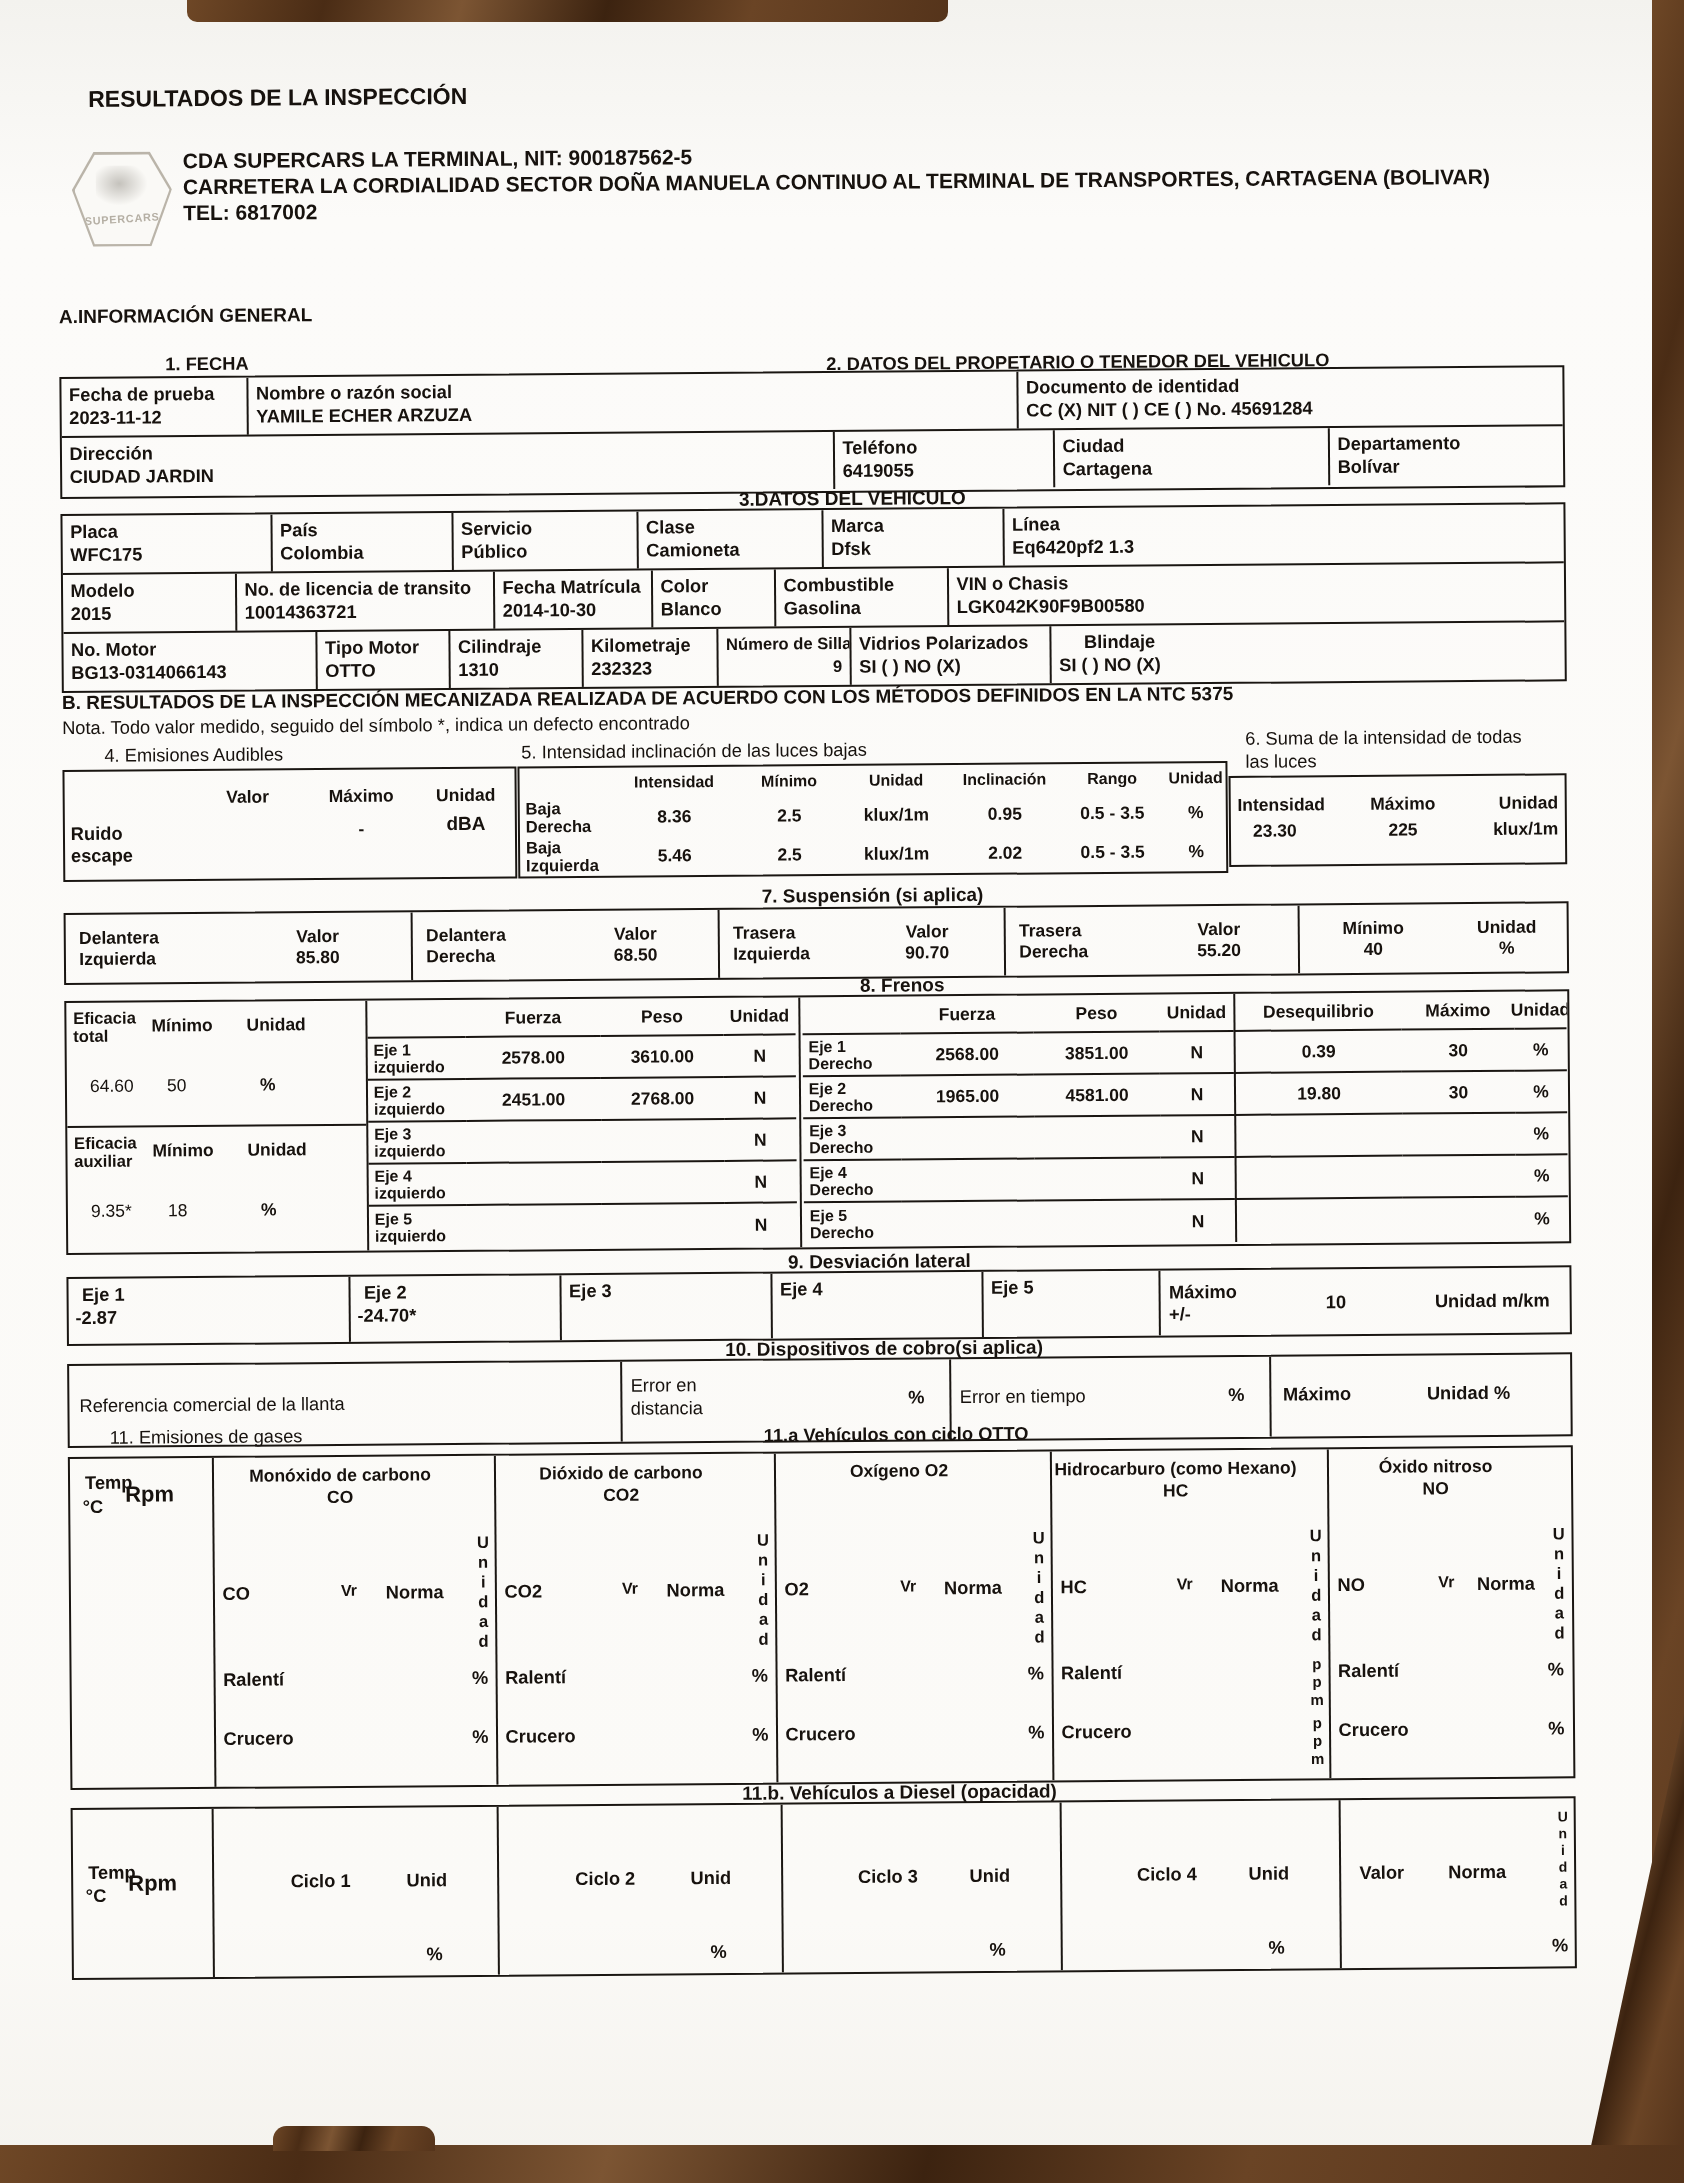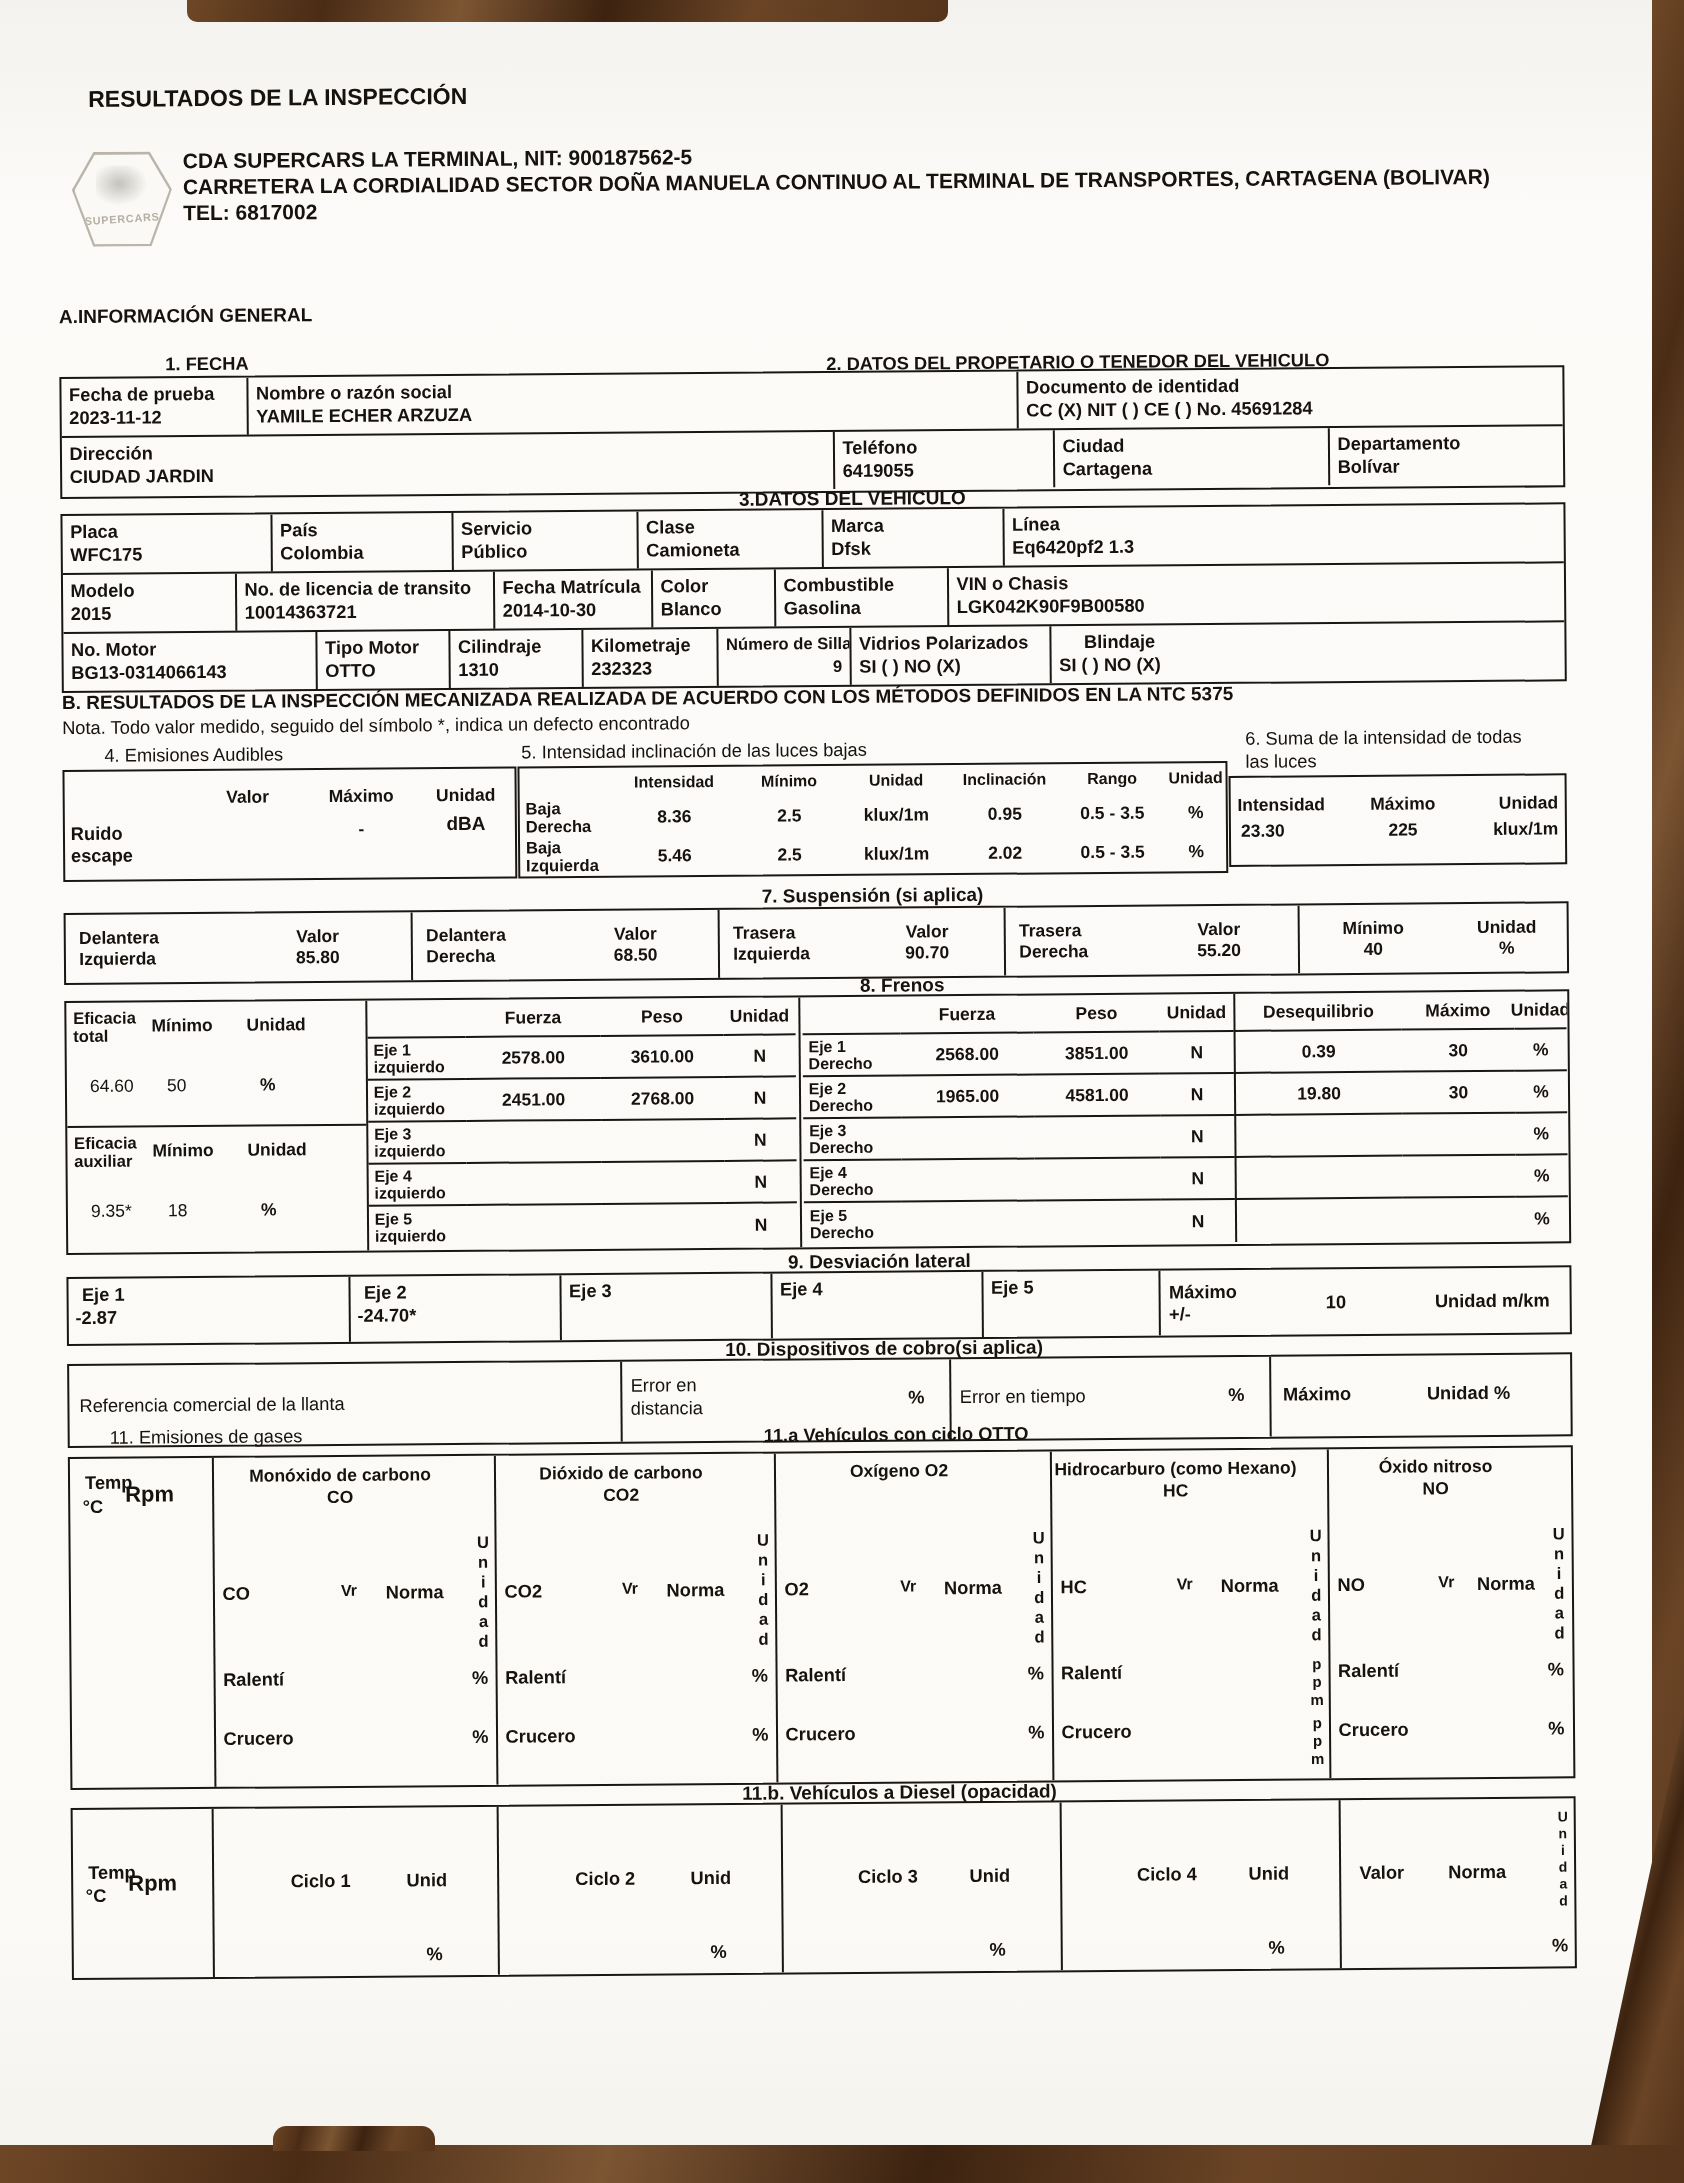--- a/index.html
+++ b/index.html
@@ -277,21 +277,21 @@
       <div class="fc">0.5 - 3.5</div>
       <div class="fc">%</div>
     </div>
   </div>
 
   <div class="box" style="left:1231px;top:779px;width:334px;height:87px">
     <div class="g" style="grid-template-columns:116px 112px 106px;grid-template-rows:40px 42px">
       <div class="fc" style="justify-content:flex-start;padding-left:6.7px;align-items:flex-end;padding-bottom:1.7px">Intensidad</div>
       <div class="fc" style="align-items:flex-end;padding-bottom:1.7px">Máximo</div>
       <div class="fc" style="justify-content:flex-end;padding-right:6.7px;align-items:flex-end;padding-bottom:1.7px">Unidad</div>
-      <div class="fc" style="justify-content:flex-start;padding-left:10px;align-items:flex-start;padding-top:3.3px">23.30</div>
+      <div class="fc" style="justify-content:flex-start;padding-left:22px;align-items:flex-start;padding-top:3.3px">23.30</div>
       <div class="fc" style="align-items:flex-start;padding-top:3.3px">225</div>
       <div class="fc" style="justify-content:flex-end;padding-right:6.7px;align-items:flex-start;padding-top:3.3px">klux/1m</div>
     </div>
   </div>
 
   <div class="shead" style="left:874px;top:885px">7. Suspensión (si aplica)</div>
   <div class="box" style="left:65px;top:907px;width:1501px;height:68px">
     <div class="g" style="grid-template-columns:345px 307px 286px 294px 269px">
       <div class="g" style="grid-template-columns:46% 54%">
         <div class="fll" style="font-size:17.5px;line-height:21px;padding-left:13.3px">

